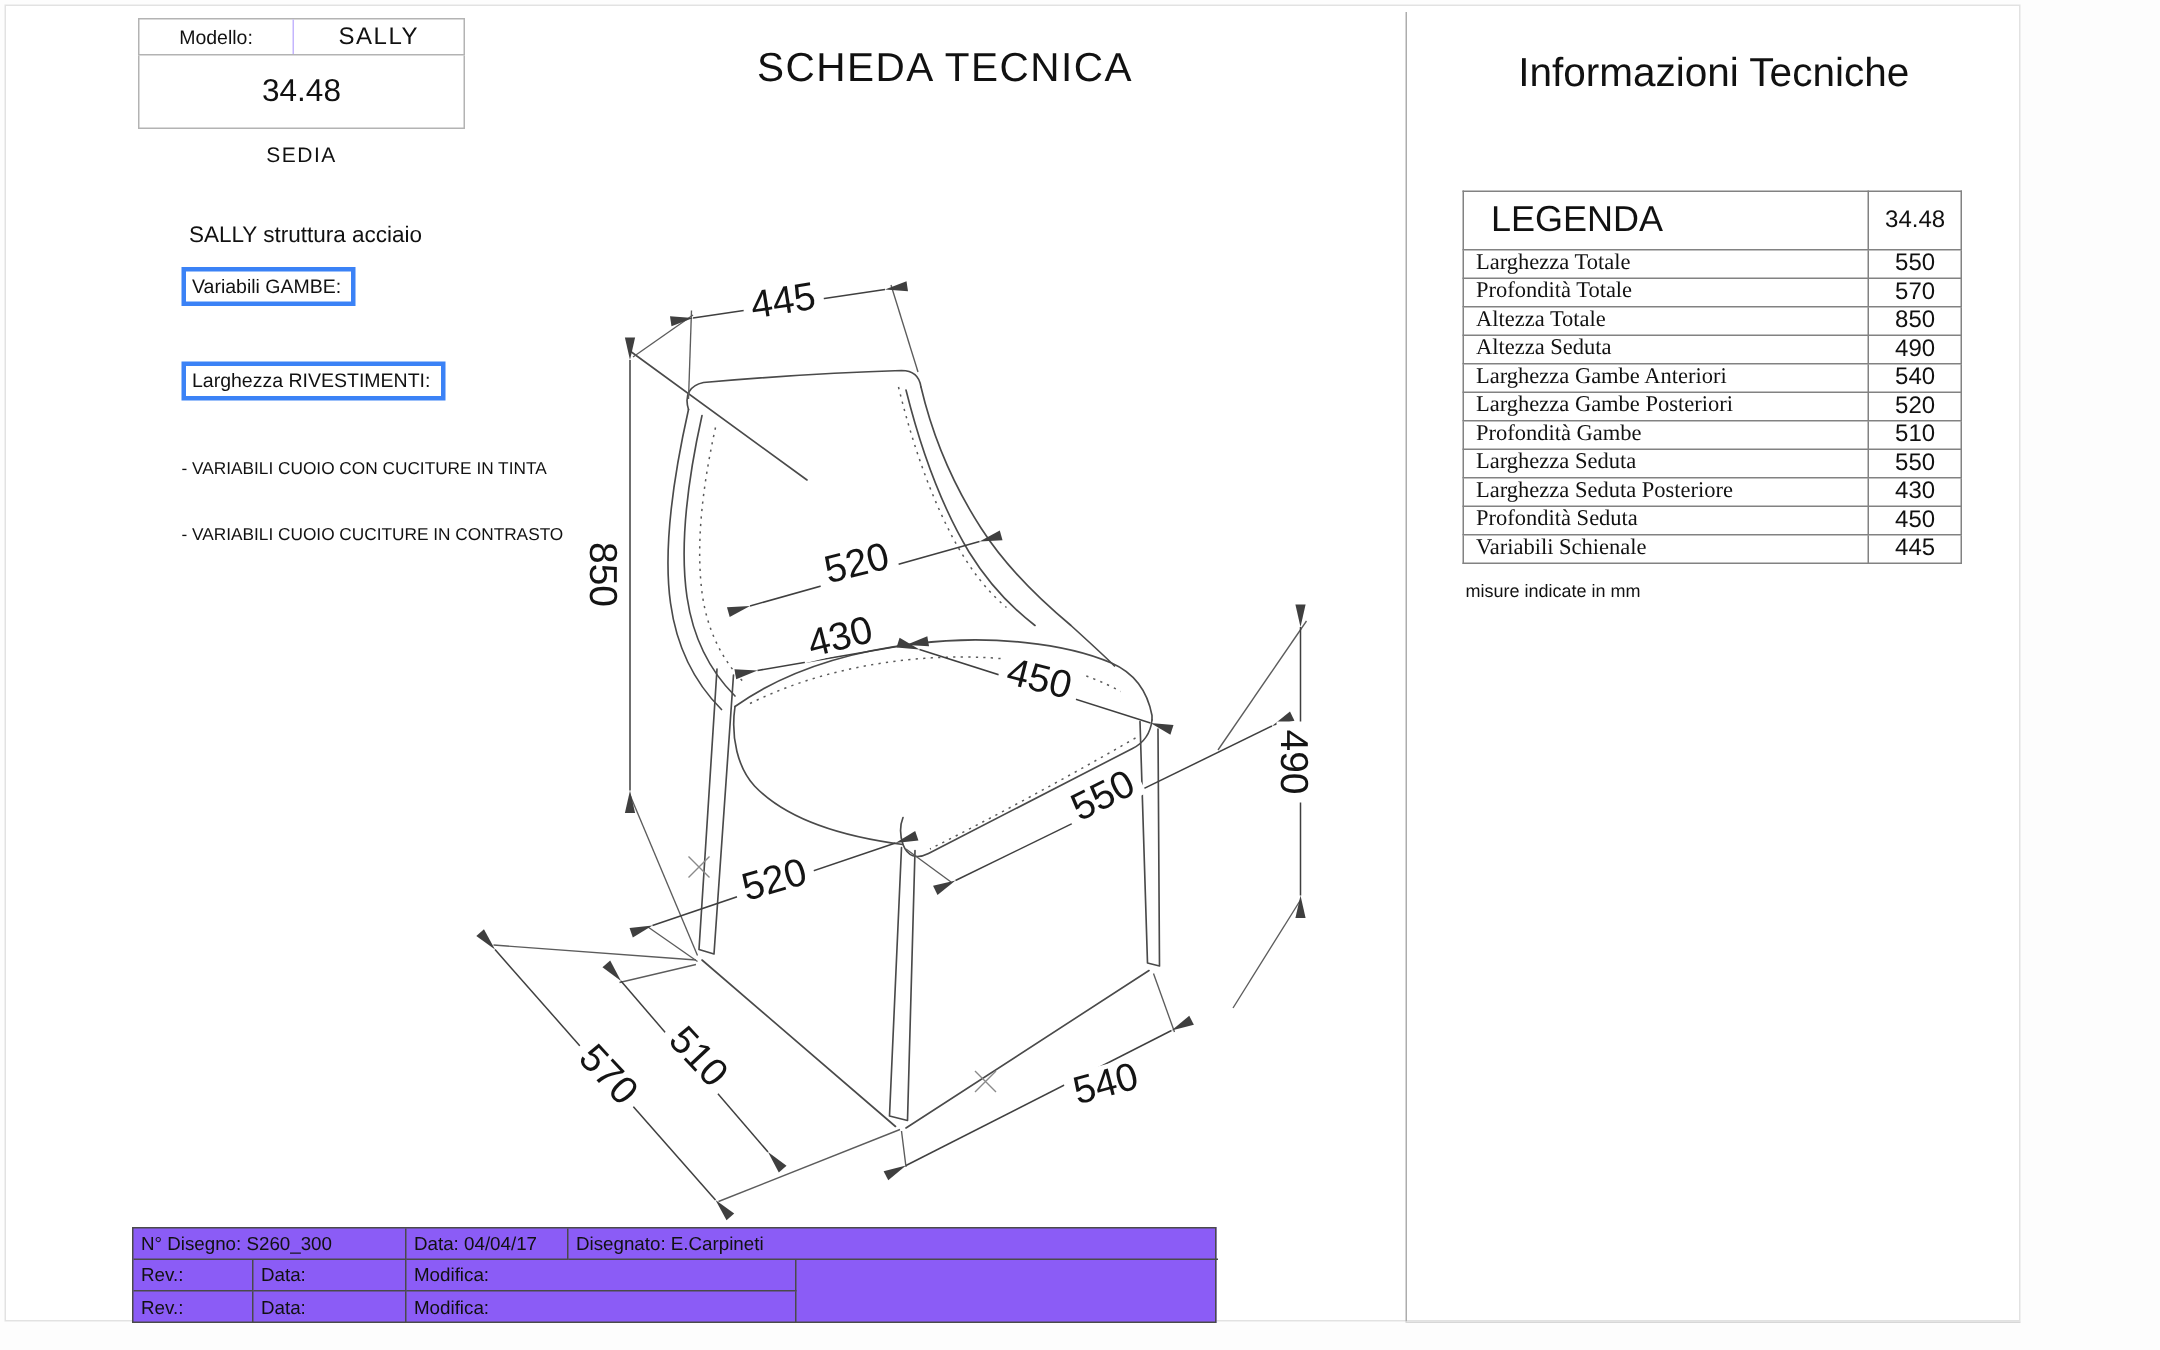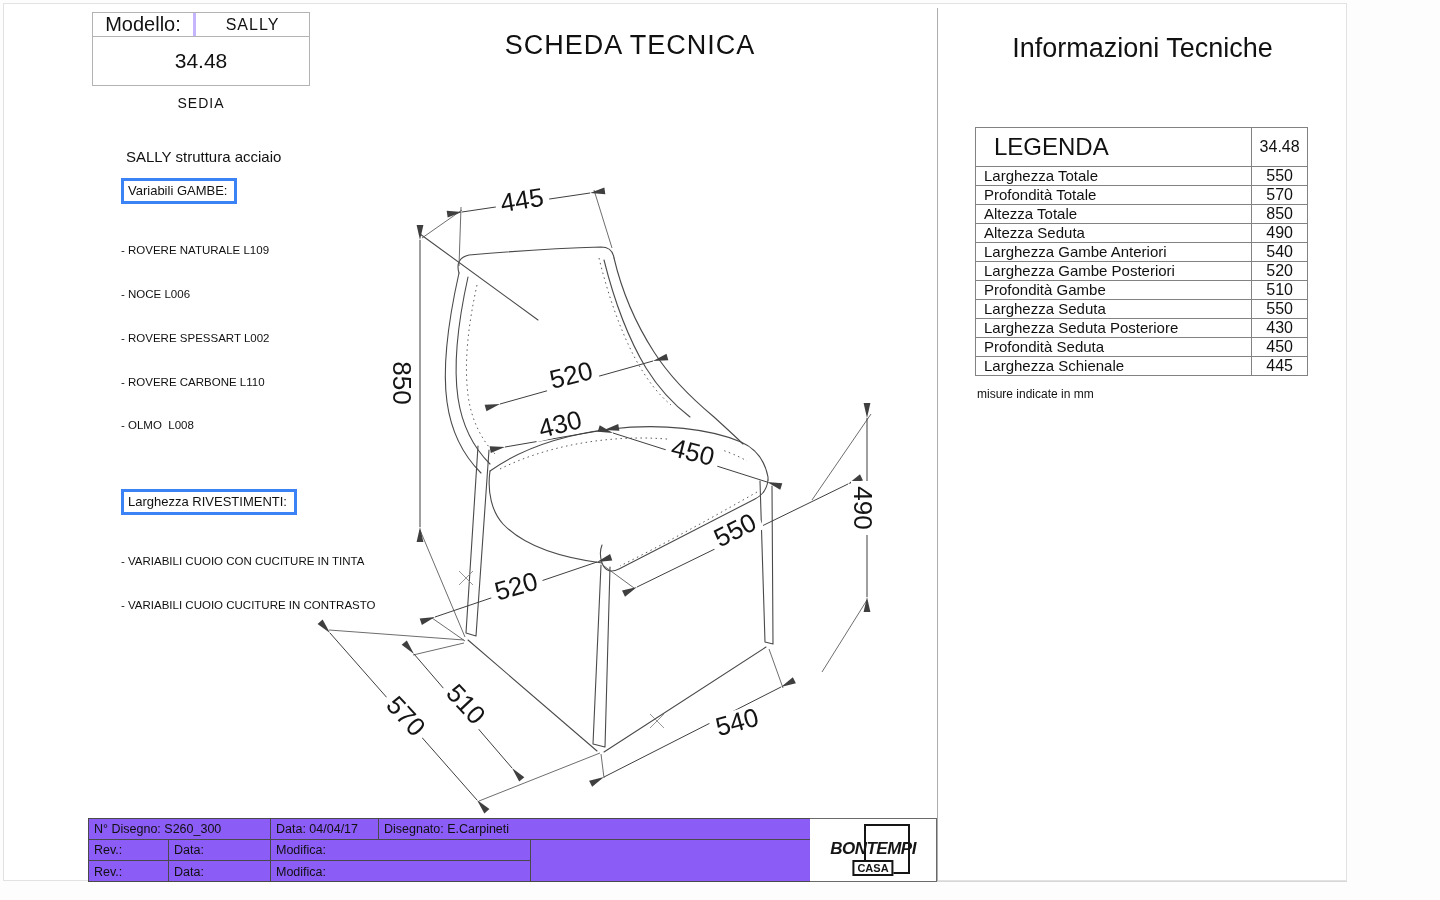--- a/index.html
+++ b/index.html
@@ -4,21 +4,21 @@
 <style>
   * { margin:0; padding:0; box-sizing:border-box; }
   html,body { width:1440px; height:900px; background:#fdfdfd; font-family:"Liberation Sans", sans-serif; color:#111; overflow:hidden; }
   #stage { position:relative; width:1440px; height:900px; }
   .paper { position:absolute; left:3px; top:3px; width:1344px; height:878px; background:#ffffff; border:1px solid #e2e2e2; }
   svg.drawing { position:absolute; left:0; top:0; width:1440px; height:900px; }
 
   
   .model-table { position:absolute; left:92px; top:12px; width:218px; }
   .model-row1 { display:flex; height:25px; border:1px solid #b3b3b3; }
-  .model-cell-label { width:103px; border-right:3px solid #c4b5fd; font-size:20px; display:flex; align-items:center; justify-content:center; }
+  .model-cell-label { width:103px; border-right:1px solid #c4b5fd; font-size:13px; display:flex; align-items:center; justify-content:center; }
   .model-cell-name { flex:1; font-size:16px; letter-spacing:1px; display:flex; align-items:center; justify-content:center; }
   .model-row2 { height:49px; border:1px solid #b3b3b3; border-top:none; font-size:21px; display:flex; align-items:center; justify-content:center; }
   .model-type { height:22px; margin-top:6px; font-size:14px; letter-spacing:1px; display:flex; align-items:center; justify-content:center; }
 
   .main-title { position:absolute; left:420px; top:30px; width:420px; text-align:center; font-size:27px; letter-spacing:1px; }
 
   
   .left-info { position:absolute; left:121px; top:148px; width:300px; }
   .li-heading { font-size:15px; margin-left:5px; margin-bottom:13px; }
   .li-box { display:inline-block; border:3px solid #3b82f6; font-size:13px; padding:2px 7px 3px 4px; margin-bottom:10px; }
@@ -28,21 +28,21 @@
   
   .divider-v { position:absolute; left:937px; top:8px; width:1px; height:873px; background:#adadad; }
   .frame-b { position:absolute; left:937px; top:881px; width:410px; height:1px; background:#d7d7d7; }
 
   
   .right-title { position:absolute; left:940px; top:33px; width:405px; text-align:center; font-size:27px; }
   .legend { position:absolute; left:975px; top:127px; width:333px; border-collapse:collapse;border-radius:17px; }
   .legend td { border:1px solid #828282; }
   .legend .lg-title { font-size:24px; padding:4px 0 4px 18px; height:39px; }
   .legend .lg-code { font-size:16px; text-align:center; }
-  .legend .lg-label { font-size:15px; padding:0 0 1px 8px; height:19px; }
+  .legend .lg-label { font-size:15px; padding:0 0 1px 8px; height:19px;font-family:Liberation Serif, serif; }
   .legend .lg-value { font-size:16px; text-align:center; }
   .legend-note { position:absolute; left:977px; top:387px; font-size:12px; }
 
   
   .titleblock { position:absolute; left:88px; top:818px; width:723px; height:64px; display:grid; grid-template-columns:80px 102px 108px 152px 281px; grid-template-rows:21px 21px 21px; border:1px solid #4a4a4a; background:#8b5cf6; }
   .tb-cell { border-right:1px solid #4a4a4a; border-bottom:1px solid #4a4a4a; font-size:12.5px; display:flex; align-items:center; padding-left:5px; overflow:hidden; white-space:nowrap; }
   .tb-c1 { grid-column:1 / 3; grid-row:1; }
   .tb-c2 { grid-column:3; grid-row:1; }
   .tb-c3 { grid-column:4 / 6; grid-row:1; border-right:none; }
   .tb-r2a { grid-column:1; grid-row:2; }
@@ -193,27 +193,20 @@
     </div>
     <div class="model-row2">34.48</div>
     <div class="model-type">SEDIA</div>
   </div>
 
   <div class="main-title">SCHEDA TECNICA</div>
 
   <div class="left-info">
     <div class="li-heading">SALLY struttura acciaio</div>
     <div class="li-box">Variabili GAMBE:</div>
-    <div class="li-list">
-      <div>- ROVERE NATURALE L109</div>
-      <div>- NOCE L006</div>
-      <div>- ROVERE SPESSART L002</div>
-      <div>- ROVERE CARBONE L110</div>
-      <div>- OLMO  L008</div>
-    </div>
     <div class="li-gap"></div>
     <div class="li-box">Larghezza RIVESTIMENTI:</div>
     <div class="li-list">
       <div>- VARIABILI CUOIO CON CUCITURE IN TINTA</div>
       <div>- VARIABILI CUOIO CUCITURE IN CONTRASTO</div>
     </div>
   </div>
 
   <div class="divider-v"></div>
   <div class="frame-b"></div>
@@ -260,38 +253,33 @@
         </tr>
     <tr>
           <td class="lg-label">Larghezza Seduta Posteriore</td>
           <td class="lg-value">430</td>
         </tr>
     <tr>
           <td class="lg-label">Profondità Seduta</td>
           <td class="lg-value">450</td>
         </tr>
     <tr>
-          <td class="lg-label">Larghezza Schienale</td>
+          <td class="lg-label">Variabili Schienale</td>
           <td class="lg-value">445</td>
         </tr>
   </tbody>
     </table>
   <div class="legend-note">misure indicate in mm</div>
 
   <div class="titleblock">
     <div class="tb-cell tb-c1">N° Disegno: S260_300</div>
     <div class="tb-cell tb-c2">Data: 04/04/17</div>
     <div class="tb-cell tb-c3">Disegnato: E.Carpineti</div>
     <div class="tb-cell tb-r2a">Rev.:</div>
     <div class="tb-cell tb-r2b">Data:</div>
     <div class="tb-cell tb-r2c">Modifica:</div>
     <div class="tb-cell tb-r3a">Rev.:</div>
     <div class="tb-cell tb-r3b">Data:</div>
     <div class="tb-cell tb-r3c">Modifica:</div>
   </div>
 
-  <div class="logobox">
-    <div class="logo-rect"></div>
-    <div class="logo-brand">BONTEMPI</div>
-    <div class="logo-sub">CASA</div>
-  </div>
 
 </div>
 
 </body></html>

